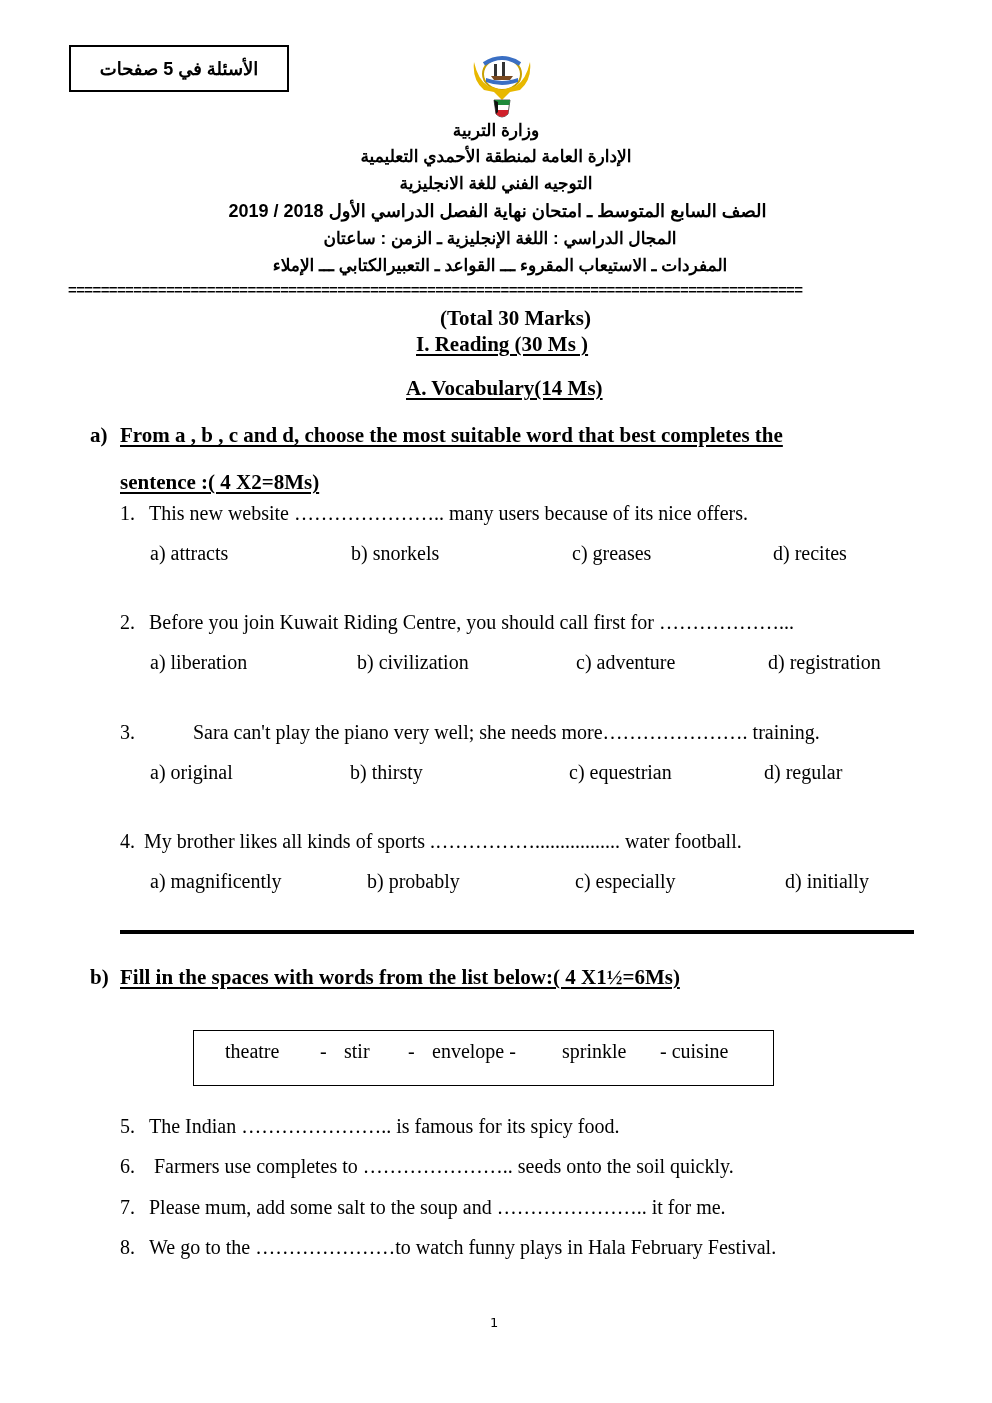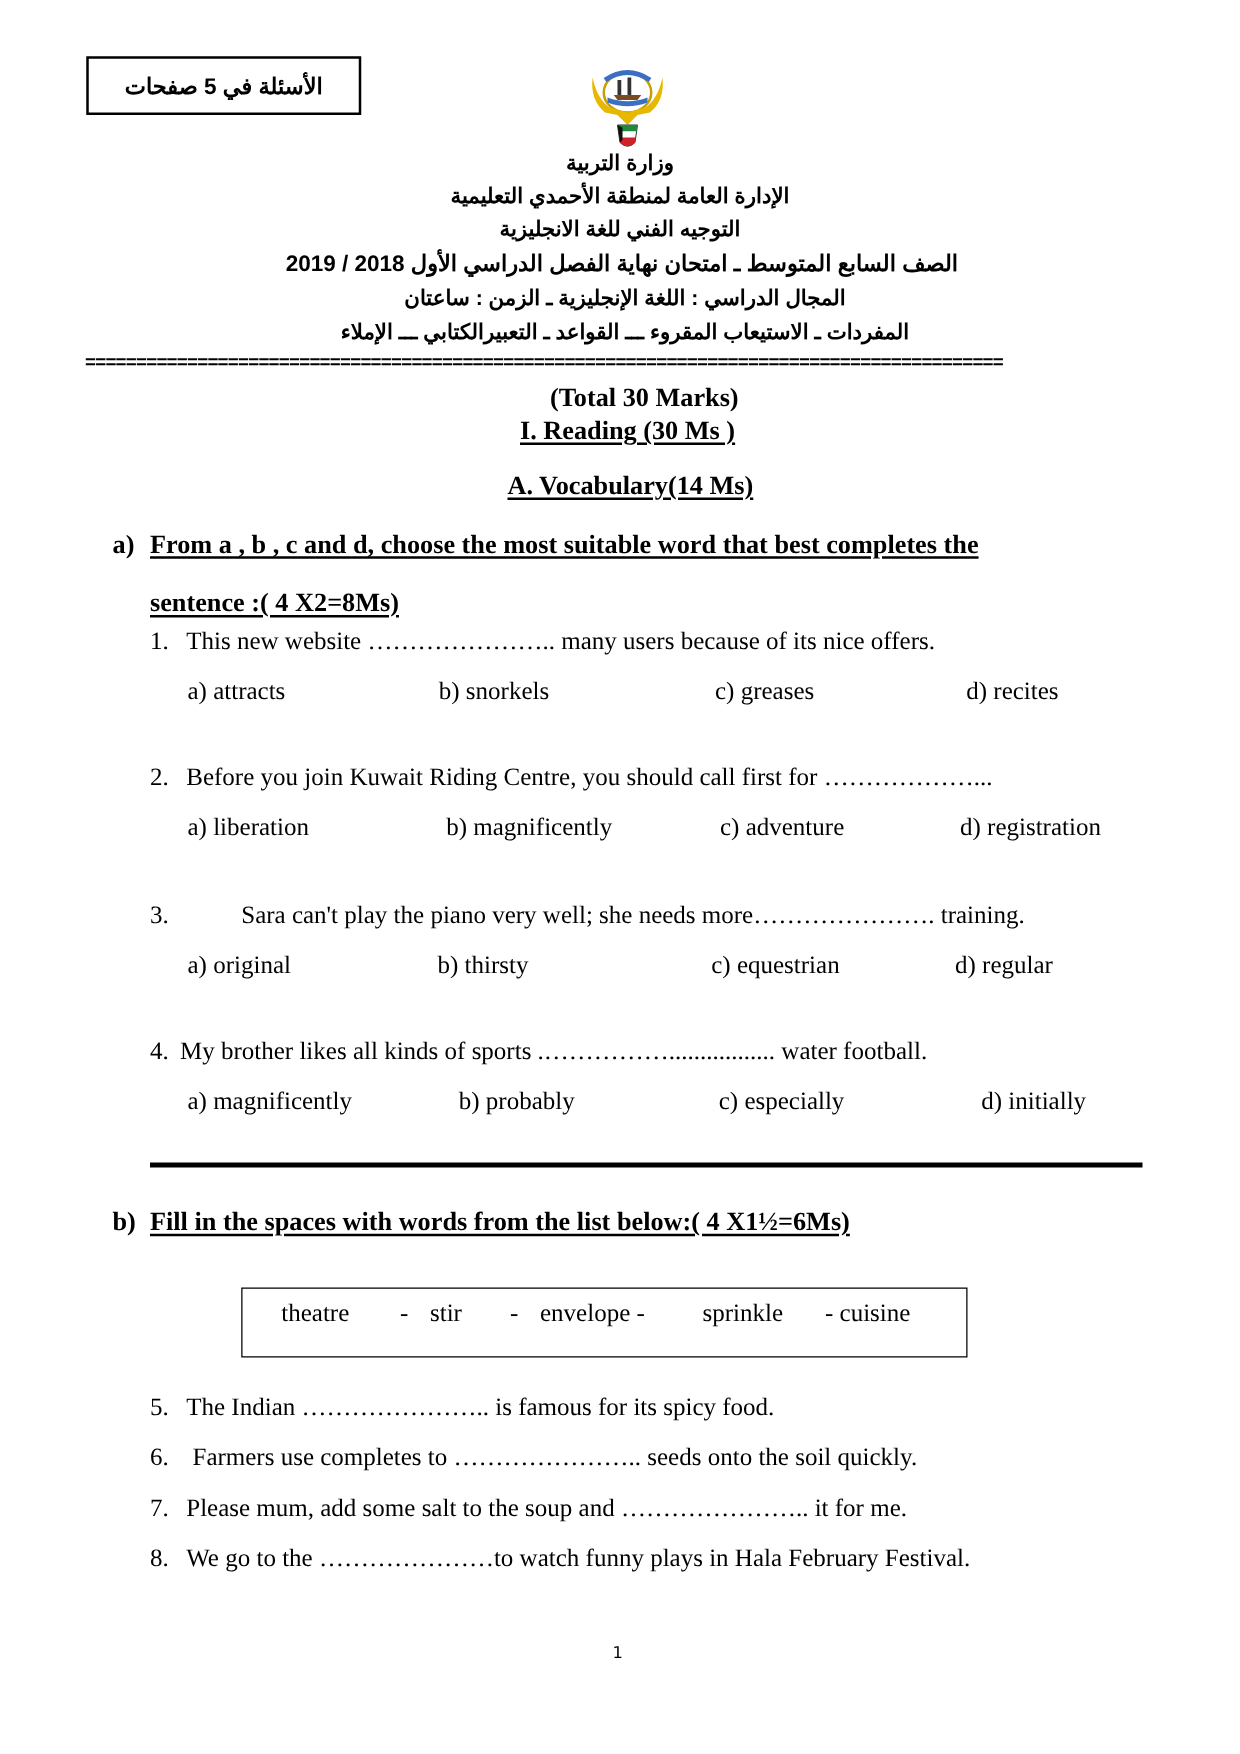--- a/index.html
+++ b/index.html
@@ -72,21 +72,21 @@
 <div class="abs q" style="left:120px; top:502px;">1.</div>
 <div class="abs q" style="left:149px; top:502px;">This new website ………………….. many users because of its nice offers.</div>
 <div class="abs opt" style="left:150px; top:542px;">a)  attracts</div>
 <div class="abs opt" style="left:351px; top:542px;">b) snorkels</div>
 <div class="abs opt" style="left:572px; top:542px;">c) greases</div>
 <div class="abs opt" style="left:773px; top:542px;">d) recites</div>
 
 <div class="abs q" style="left:120px; top:611px;">2.</div>
 <div class="abs q" style="left:149px; top:611px;">Before you join Kuwait Riding Centre, you should call first for ………………...</div>
 <div class="abs opt" style="left:150px; top:651px;">a) liberation</div>
-<div class="abs opt" style="left:357px; top:651px;">b) magnificently</div>
+<div class="abs opt" style="left:357px; top:651px;">b) civilization</div>
 <div class="abs opt" style="left:576px; top:651px;">c) adventure</div>
 <div class="abs opt" style="left:768px; top:651px;">d) registration</div>
 
 <div class="abs q" style="left:120px; top:721px;">3.</div>
 <div class="abs q" style="left:149px; top:721px;margin-left:44px;">Sara can't play the piano very well; she needs more…………………. training.</div>
 <div class="abs opt" style="left:150px; top:761px;">a) original</div>
 <div class="abs opt" style="left:350px; top:761px;">b) thirsty</div>
 <div class="abs opt" style="left:569px; top:761px;">c) equestrian</div>
 <div class="abs opt" style="left:764px; top:761px;">d) regular</div>
 

